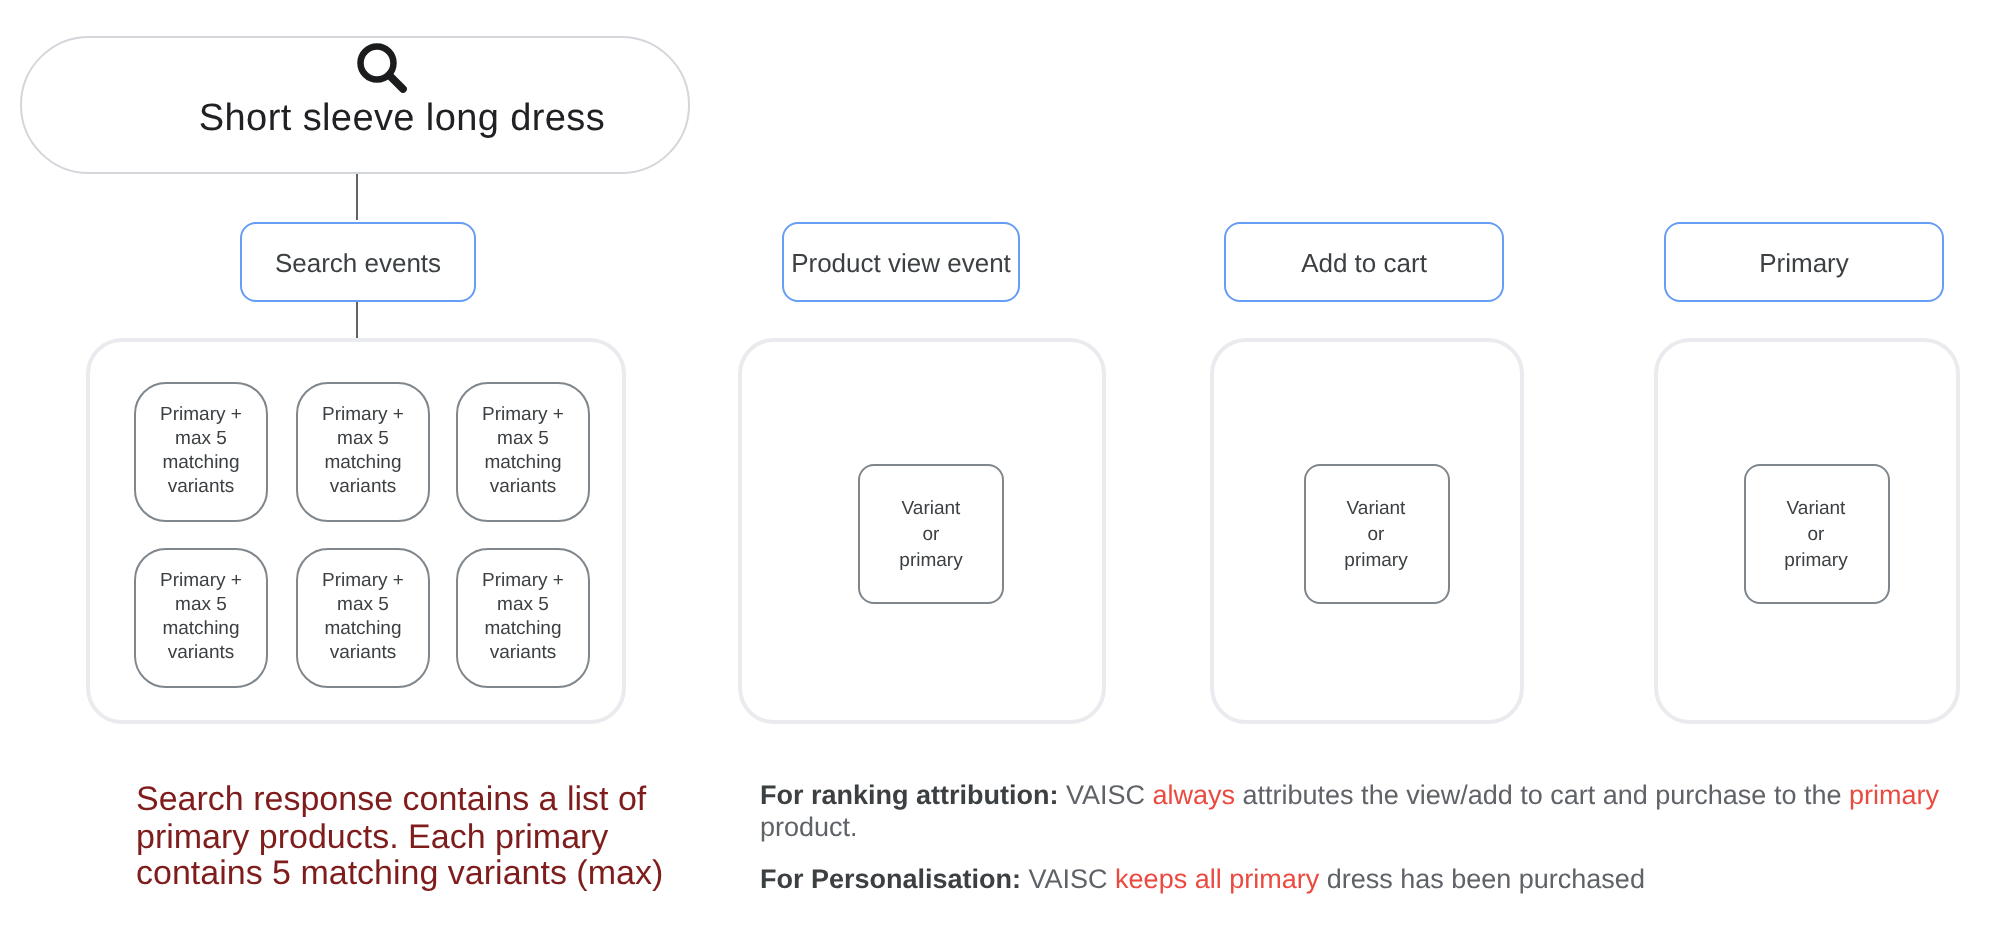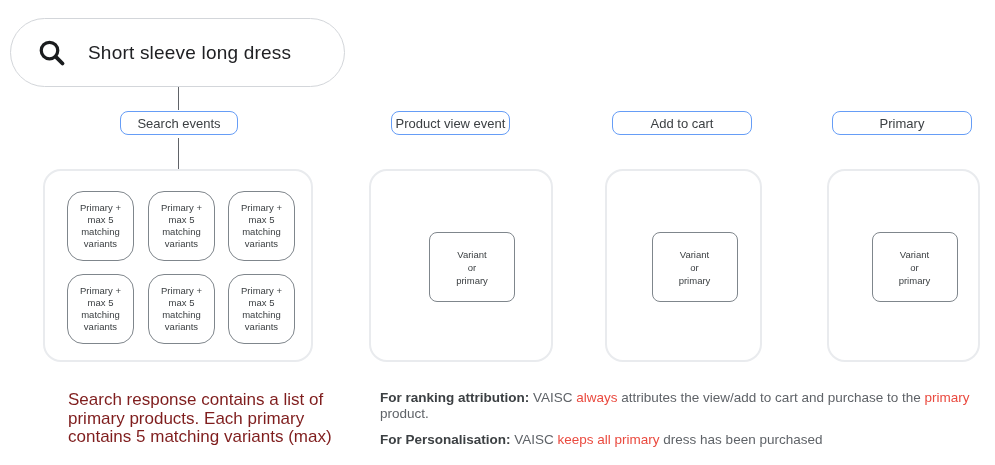--- a/index.html
+++ b/index.html
@@ -11,34 +11,35 @@
     color:#202124;
   }
   .canvas{position:absolute;inset:0;}
 
   
   .search-pill{
     position:absolute;left:10px;top:18px;width:335px;height:69px;
     border:1.5px solid #d3d6da;border-radius:36px;
     background:#fff;display:flex;align-items:center;box-sizing:border-box;
     padding-left:26px;
+    flex-direction:column;
   }
   .search-pill .q{
     font-size:19px;color:#202124;margin-left:21px;letter-spacing:.2px;
   }
   .search-icon-svg{width:30px;height:30px;display:block;}
 
   
   .connector{position:absolute;width:1px;background:#606368;}
   .conn-a{left:178px;top:87px;height:23px;}
   .conn-b{left:178px;top:138px;height:31px;}
 
   
   .event-label{
-    position:absolute;top:111px;height:24px;box-sizing:border-box;
+    position:absolute;top:111px;height:40px;box-sizing:border-box;
     border:1.5px solid #669df6;border-radius:8px;background:#fff;
     display:flex;align-items:center;justify-content:center;
     font-size:13px;color:#3c4043;
   }
   .lbl-0{left:120px;width:118px;}
   .lbl-1{left:391px;width:119px;}
   .lbl-2{left:612px;width:140px;}
   .lbl-3{left:832px;width:140px;}
 
   
@@ -58,21 +59,21 @@
     display:flex;align-items:center;justify-content:center;text-align:center;
     font-size:9.5px;line-height:12px;color:#3c4043;white-space:pre-line;
   }
   
   .g-r0{top:20px;height:70px;}
   .g-r1{top:103px;height:70px;}
   .g-c0{left:22px;width:67px;}
   .g-c1{left:103px;width:67px;}
   .g-c2{left:183px;width:67px;}
   
-  .vbox{top:61px;height:70px;width:86px;left:50%;margin-left:-32px;border-radius:8px;line-height:13px;}
+  .vbox{top:61px;height:70px;width:73px;left:50%;margin-left:-32px;border-radius:8px;line-height:13px;}
 
   
   .note-left{
     position:absolute;left:68px;top:391px;width:320px;
     font-size:17px;line-height:18.5px;color:#7f1d1d;white-space:pre-line;
   }
   .note-right{
     position:absolute;left:380px;top:390px;width:615px;
     font-size:13.5px;color:#5f6368;
   }

